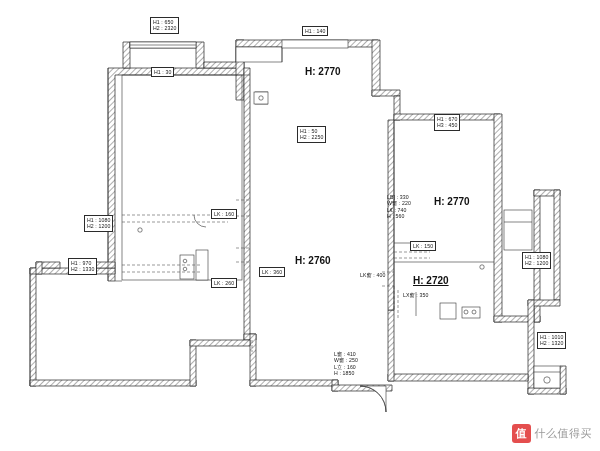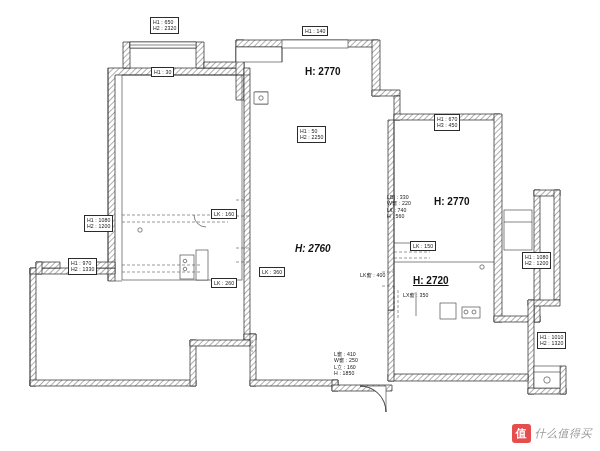--- a/index.html
+++ b/index.html
@@ -37,21 +37,21 @@
     right:8px;bottom:8px;
     display:flex;align-items:center;gap:4px;
     opacity:0.85;
   }
   .wm-badge{
     width:19px;height:19px;border-radius:3px;
     background:#e03030;color:#fff;
     font-size:11px;font-weight:bold;
     display:flex;align-items:center;justify-content:center;
   }
-  .wm-text{font-size:11px;color:#888;letter-spacing:0.5px;font-style:italic;}
+  .wm-text{font-size:11px;color:#888;letter-spacing:0.5px;}
 </style>
 </head>
 <body>
 
 <svg id="plan" viewBox="0 0 600 451">
   <defs>
     <pattern id="hatch" width="4" height="4" patternTransform="rotate(45)" patternUnits="userSpaceOnUse">
       <rect width="4" height="4" fill="#ffffff"></rect>
       <line x1="0" y1="0" x2="0" y2="4" stroke="#333" stroke-width="0.8"></line>
     </pattern>
@@ -176,21 +176,21 @@
 
   <g stroke="#333" stroke-width="0.6" fill="none">
     <path d="M108,68 L108,281"></path>
     <path d="M115,281 L122,281"></path>
     <path d="M30,268 L30,386"></path>
   </g>
 </svg>
 
 <div class="room" style="left:305px;top:66px;">H: 2770</div>
 <div class="room" style="left:434px;top:196px;">H: 2770</div>
-<div class="room" style="left:295px;top:243px;font-style:italic;">H: 2760</div>
+<div class="room" style="left:295px;top:255px;">H: 2760</div>
 <div class="room" style="left:413px;top:275px;text-decoration:underline;">H: 2720</div>
 
 <div class="lbl boxed" style="left:150px;top:17px;">H1 : 650
 H2 : 2320</div>
 <div class="lbl boxed" style="left:302px;top:26px;">H1 : 140</div>
 <div class="lbl boxed" style="left:151px;top:67px;">H1 : 30</div>
 <div class="lbl boxed" style="left:434px;top:114px;">H1 : 670
 H3 : 450</div>
 <div class="lbl boxed" style="left:297px;top:126px;">H1 : 50
 H2 : 2250</div>

